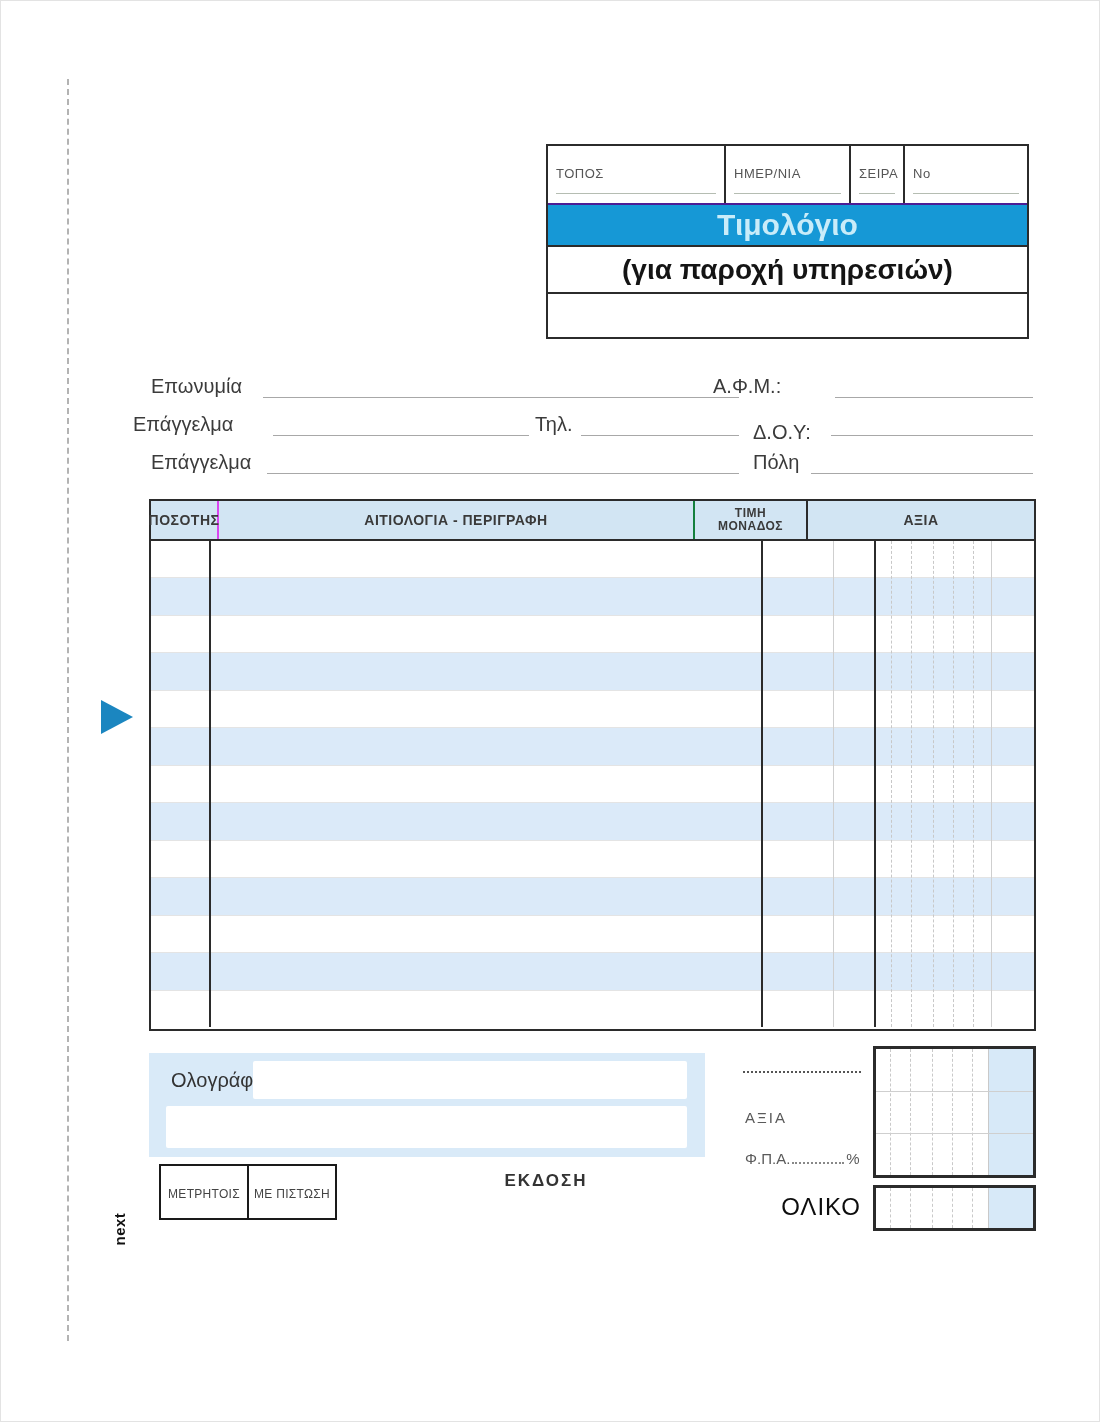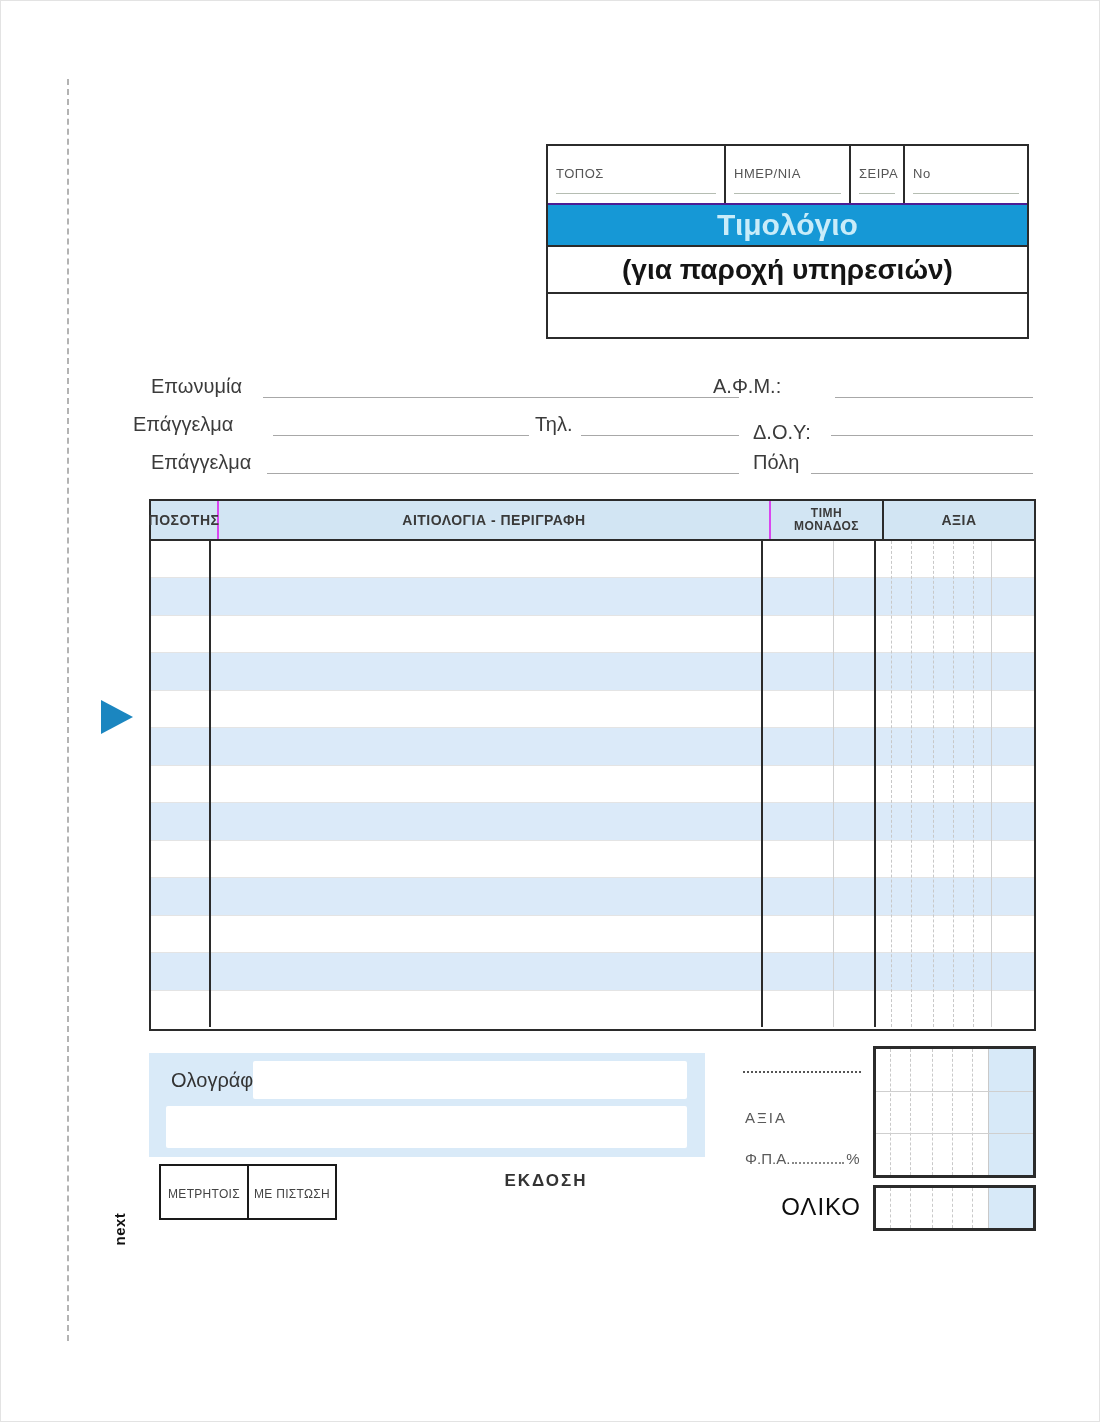--- a/index.html
+++ b/index.html
@@ -42,21 +42,21 @@
   .flabel{position:absolute;font-size:20px;color:#3b3b3b;}
   .fline{position:absolute;height:0;border-bottom:1px solid #a8a8a8;}
 
   
   .table{position:absolute;left:148px;top:498px;width:887px;height:532px;
     border:2px solid #2b2b2b;box-sizing:border-box;}
   .thead{display:flex;height:40px;background:#d2e5f3;border-bottom:2px solid #2b2b2b;box-sizing:border-box;}
   .th{box-sizing:border-box;display:flex;align-items:center;justify-content:center;
     font-size:14px;font-weight:bold;color:#3a3a3a;letter-spacing:.5px;text-align:center;}
   .th-pos{width:68px;border-right:2px solid #d946ef;}
-  .th-desc{width:552px;border-right:2px solid #d946ef;}
+  .th-desc{width:476px;border-right:2px solid #15803d;}
   .th-price{width:113px;border-right:2px solid #2b2b2b;flex-direction:column;line-height:13px;font-size:12px;}
   .th-axia{flex:1;}
   .tbody-wrap{position:relative;height:486px;}
   .tbody{display:flex;flex-direction:column;height:100%;}
   .trow{flex:1;background:#fff;}
   .trow + .trow{border-top:1px solid #e4e4e4;}
   .trow.alt{background:#dbeaf9;}
   .tlines div{position:absolute;top:0;bottom:0;}
   .vblack{width:2px;background:#2b2b2b;}
   .vfaint{width:0;border-left:1px dashed #c8c8c8;}

